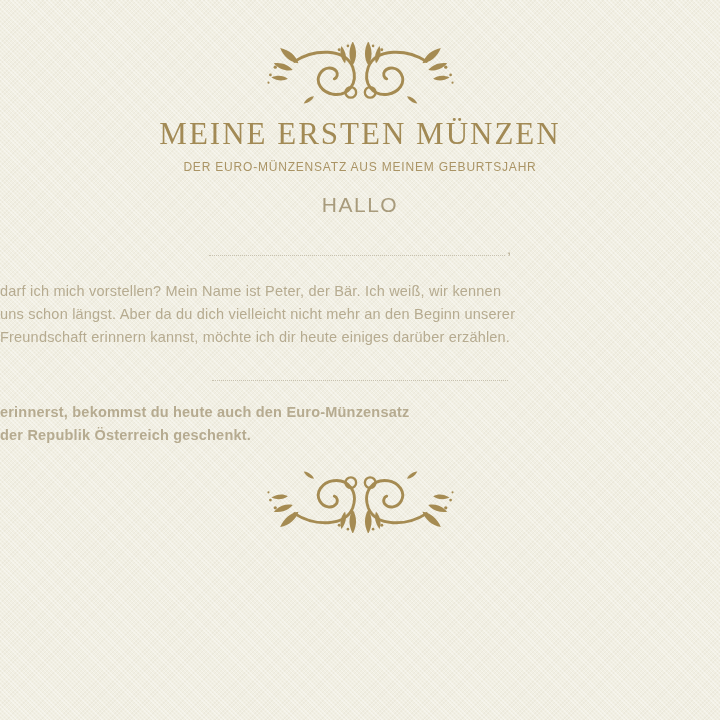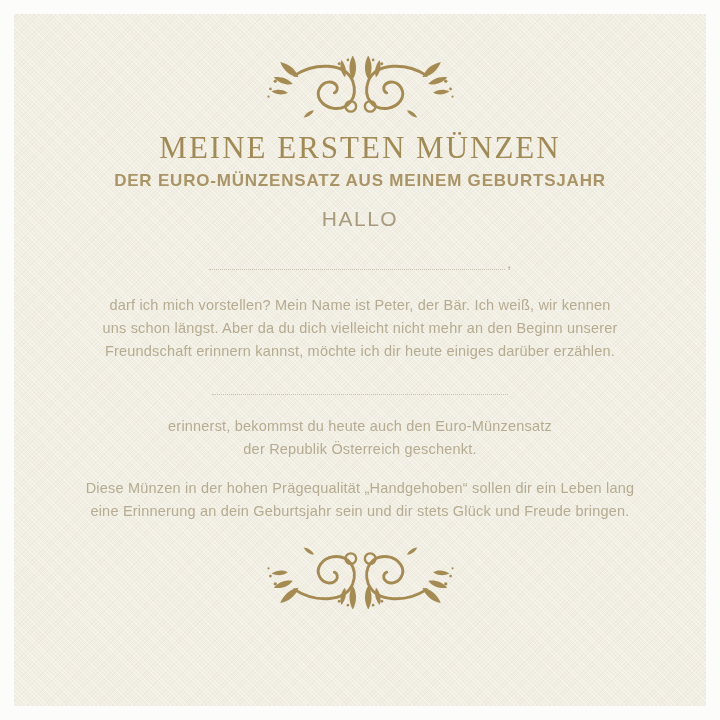--- a/index.html
+++ b/index.html
@@ -5,21 +5,20 @@
   html, body { margin: 0; padding: 0; }
   body {
     width: 720px; height: 720px;
     background: #fcfcfa;
     font-family: "Liberation Sans", sans-serif;
     overflow: hidden;
   }
   .page {
     width: 720px; height: 720px;
     box-sizing: border-box;
-    padding: 14px;
     background: #fcfcfa;
     border-radius: 12px;
   }
   .panel {
     width: 100%; height: 100%;
     box-sizing: border-box;
     background-color: #f1efe3;
     background-image:
       repeating-linear-gradient(45deg, rgba(255,255,255,0.35) 0px, rgba(255,255,255,0.35) 1px, transparent 1px, transparent 3px),
       repeating-linear-gradient(-45deg, rgba(208,201,180,0.16) 0px, rgba(208,201,180,0.16) 1px, transparent 1px, transparent 3px);
@@ -33,22 +32,22 @@
     margin: 12px 0 0 0;
     font-family: "Liberation Serif", serif;
     font-weight: 400;
     font-size: 31px;
     line-height: 36px;
     letter-spacing: 2px;
     color: #a28a55;
   }
   .subtitle {
     margin: 4px 0 0 0;
-    font-weight: 700;
-    font-size: 17px;
+    font-weight: 400;
+    font-size: 12px;
     line-height: 22px;
     letter-spacing: 0.8px;
     color: #aa9465;
   }
   .greeting {
     margin-top: 18px;
     font-size: 21px;
     line-height: 18px;
     letter-spacing: 1.5px;
     color: #a89b7c;
@@ -68,25 +67,25 @@
     line-height: 14px;
     margin-left: 2px;
   }
   .para {
     margin: 8px auto;
     font-size: 14.5px;
     line-height: 23px;
     letter-spacing: 0.2px;
     color: #b6ab90;
     white-space: pre-line;
-    text-align: center;
+    text-align: left;
   }
   .para.intro   { margin-top: 28px; }
   .para.story   { margin-top: 14px; }
-  .para.gift    { margin-top: 24px; }
+  .para.gift    { margin-top: 24px; font-weight: bold; }
   .para.quality { margin-top: 16px; }
   .ornament.bottom { margin-top: 24px; }
 </style>
 </head>
 <body>
 
 <div class="page">
   <div class="panel">
 
     <div class="ornament top">
@@ -132,22 +131,20 @@
 Freundschaft erinnern kannst, möchte ich dir heute einiges darüber erzählen.</p>
 
 
     <div class="blank-row second">
       <span class="blank-line"></span>
     </div>
 
     <p class="para gift">erinnerst, bekommst du heute auch den Euro-Münzensatz
 der Republik Österreich geschenkt.</p>
 
-    <p class="para quality">Diese Münzen in der hohen Prägequalität „Handgehoben“ sollen dir ein Leben lang
-eine Erinnerung an dein Geburtsjahr sein und dir stets Glück und Freude bringen.</p>
 
     <div class="ornament bottom">
       <svg width="215" height="62" viewBox="0 0 220 64" color="#a58b52">
         <use href="#flourish"></use>
       </svg>
     </div>
 
   </div>
 </div>
 

